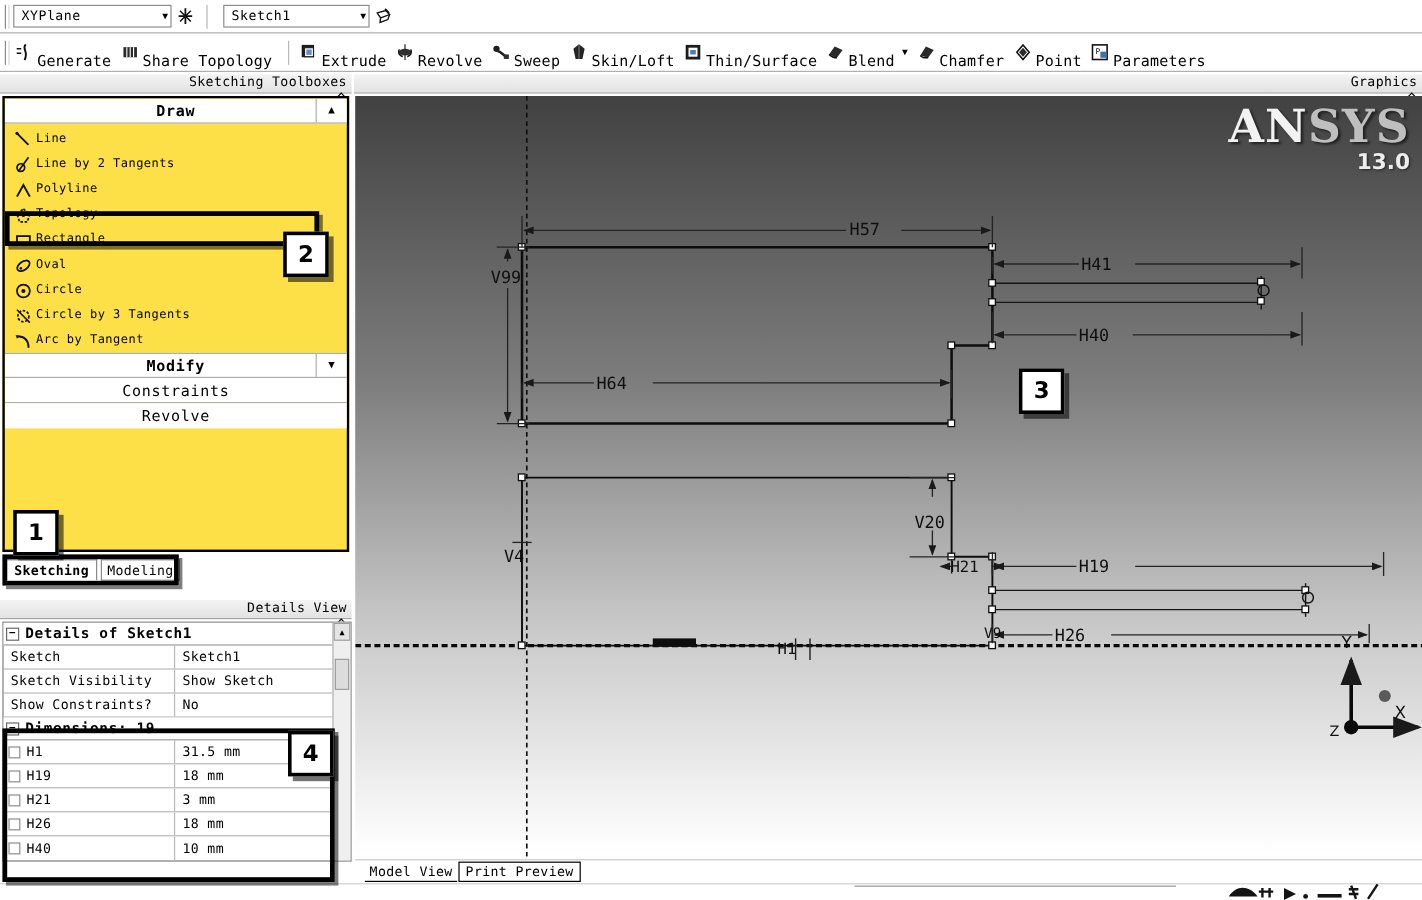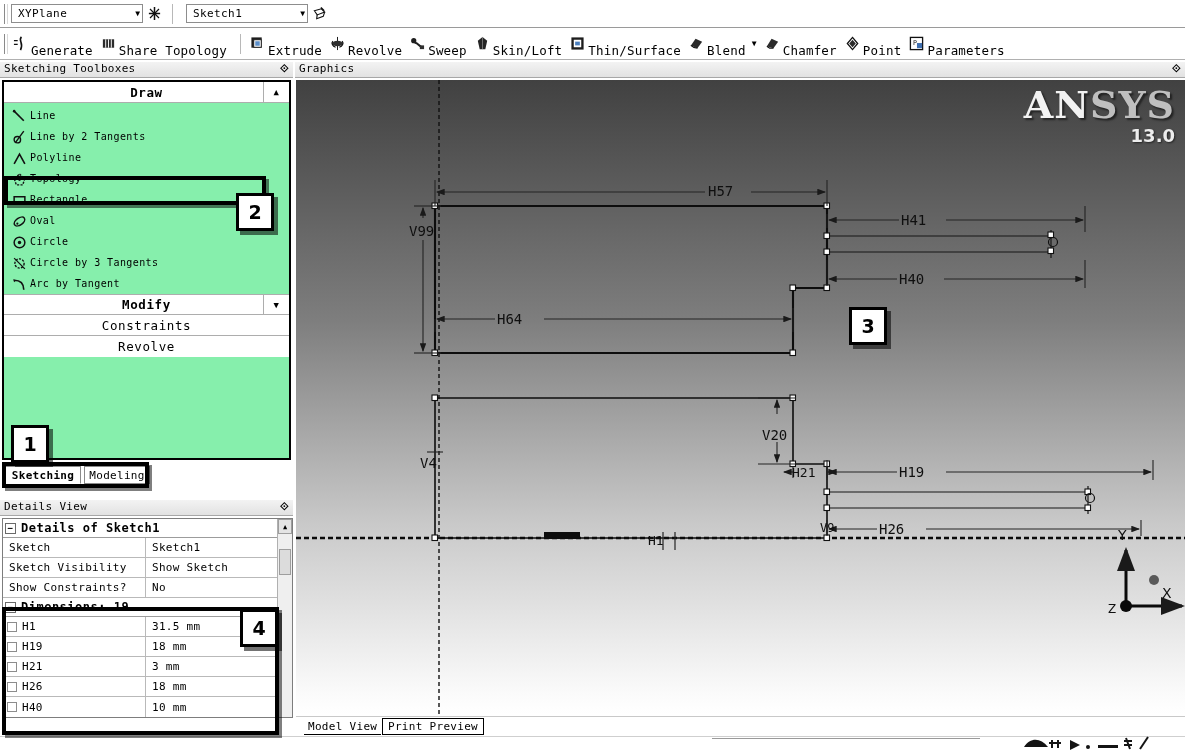--- a/index.html
+++ b/index.html
@@ -66,32 +66,32 @@
   .tb-item .mini-caret { font-size: 8px; margin-left: 3px; }
 
   .gicon { width: 15px; height: 15px; flex: none; display:block; }
 
   
   .panel-title {
     position: absolute;
     height: 16px;
     background: linear-gradient(to bottom,#f3f3f3 0%, #e2e2e2 100%);
     border-bottom: 1px solid #a7a7a7;
-    display: flex; align-items: flex-start;
+    display: flex; align-items: flex-end;
     padding: 0 4px;
-    font-size: 11px; letter-spacing: .3px;
+    font-size: 11px; letter-spacing: .3px; flex-direction: column;
   }
   .panel-title .pin { margin-left: auto; font-weight: bold; font-size: 11px; }
 
   
   #sk-title { left: 0; top: 62px; width: 293px; }
   #sk-panel {
     position: absolute; left: 2px; top: 80px;
     width: 289px; height: 380px;
-    border: 2px solid #000; background: #86efac;
+    border: 2px solid #000; background: #fde047;
     overflow: hidden;
   }
   .grp-header {
     position: relative;
     height: 21px; border-bottom: 1px solid #adadad;
     display: flex; align-items: center; justify-content: center;
     background: #fff;
     font-size: 12.5px; font-weight: bold; letter-spacing: .6px;
   }
   .grp-header .grp-arrow {

